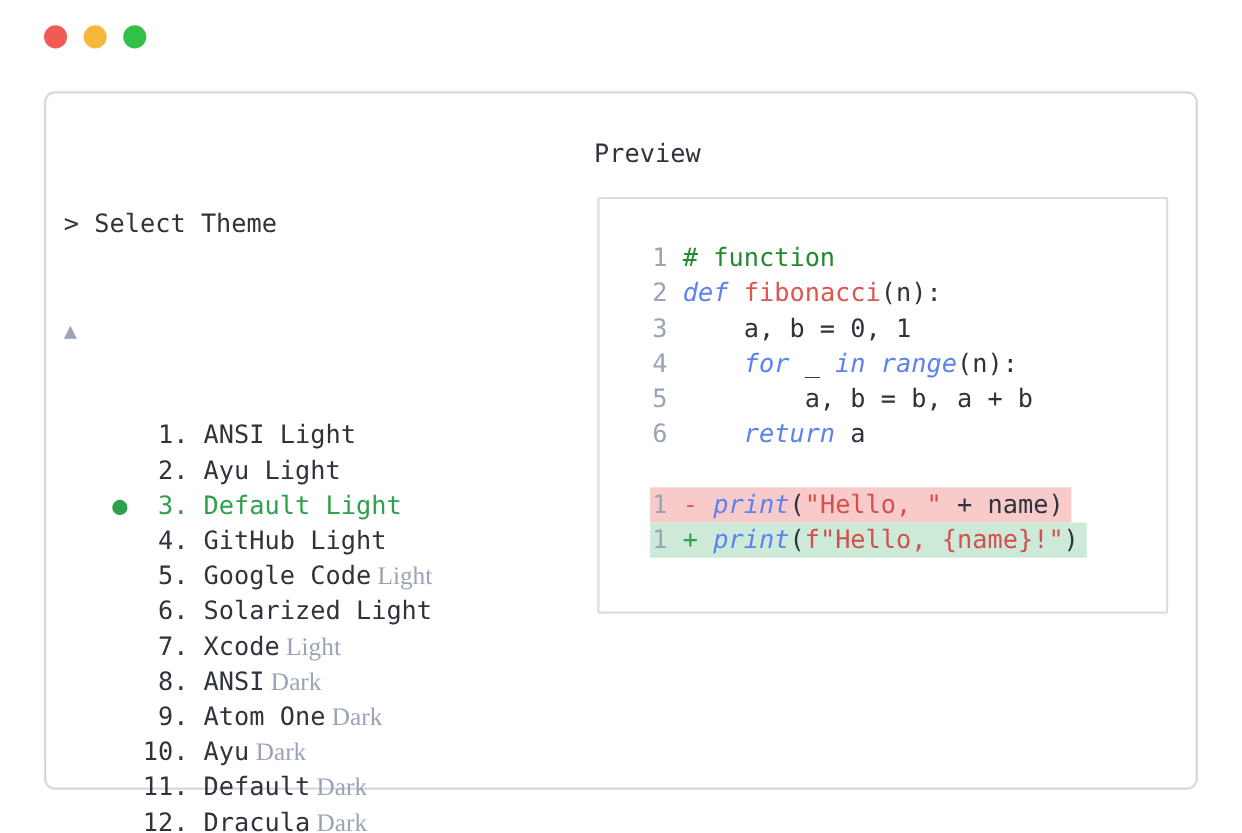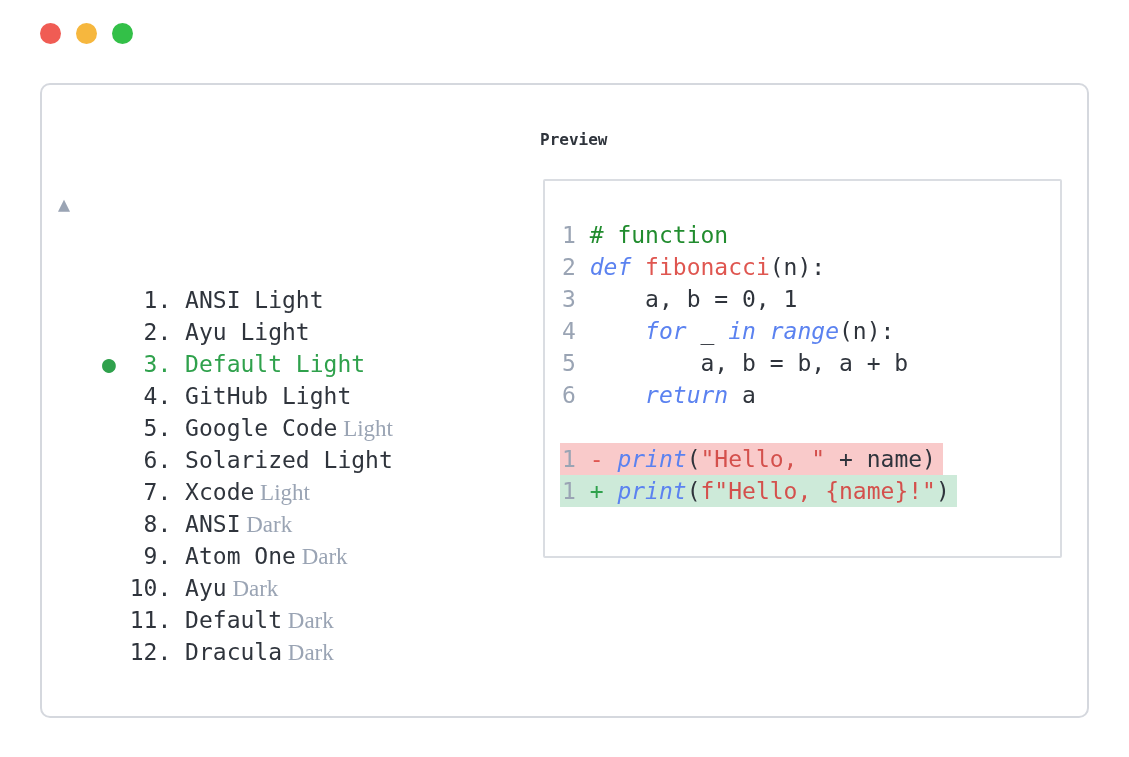--- a/index.html
+++ b/index.html
@@ -25,28 +25,28 @@
             white-space:pre;color:var(--text);}
   .prompt-line{color:var(--text);}
   .scroll-up{color:var(--muted);font-size:20px;}
   .theme-list{list-style:none;margin:0;padding:0;}
   .trow{height:32px;white-space:pre;margin-left:44px;}
   .trow .bullet{color:var(--selected-green);}
   .trow .tnum,.trow .tname{color:var(--text);}
   .trow .tmuted{color:var(--muted);font-family:Liberation Serif, serif;}
   .trow.sel .tnum,.trow.sel .tname{color:var(--selected-green);}
 
-  .preview-label{position:absolute;left:498px;top:39px;font-size:16px;
-                 line-height:32px;color:var(--text);font-weight:bold;}
+  .preview-label{position:absolute;left:498px;top:39px;font-size:23px;
+                 line-height:32px;color:var(--text);}
   .preview-box{position:absolute;left:501px;top:94px;width:519px;height:379px;
                box-sizing:border-box;border:2px solid var(--preview-border);
                border-radius:2px;background:#fff;}
   .code{position:absolute;left:17px;top:38px;font-size:23px;line-height:32px;
         white-space:pre;color:var(--text);}
-  .cline{height:32px;}
+  .cline{height:32px;margin-left:31px;}
   .gap{height:32px;}
   .ln{color:var(--muted);}
   .tok-plain{color:var(--text);}
   .tok-comment{color:var(--comment-green);}
   .tok-keyword{color:var(--keyword-blue);font-style:italic;}
   .tok-func{color:var(--function-red);}
   .tok-string{color:var(--string-red);}
   .sign-del{color:var(--function-red);}
   .sign-add{color:var(--diff-plus-green);}
   .pill{display:inline-block;line-height:32px;padding:0 7px 0 2px;margin-left:-2px;}
@@ -60,20 +60,21 @@
 
   <div class="traffic-lights">
     <span class="light" style="background: rgb(240, 92, 84);"></span>
     <span class="light" style="background: rgb(246, 183, 62);"></span>
     <span class="light" style="background: rgb(51, 192, 72);"></span>
   </div>
 
   <div class="panel">
 
     <div class="left-col">
+      <div class="prompt-line">&gt; Select Theme</div>
       <div class="scroll-up">▲</div>
       <ul class="theme-list"><li class="trow"><span class="bullet off">  </span><span class="tnum"> 1. </span><span class="tname">ANSI Light</span></li><li class="trow"><span class="bullet off">  </span><span class="tnum"> 2. </span><span class="tname">Ayu Light</span></li><li class="trow sel"><span class="bullet">● </span><span class="tnum"> 3. </span><span class="tname">Default Light</span></li><li class="trow"><span class="bullet off">  </span><span class="tnum"> 4. </span><span class="tname">GitHub Light</span></li><li class="trow"><span class="bullet off">  </span><span class="tnum"> 5. </span><span class="tname">Google Code</span><span class="tmuted"> Light</span></li><li class="trow"><span class="bullet off">  </span><span class="tnum"> 6. </span><span class="tname">Solarized Light</span></li><li class="trow"><span class="bullet off">  </span><span class="tnum"> 7. </span><span class="tname">Xcode</span><span class="tmuted"> Light</span></li><li class="trow"><span class="bullet off">  </span><span class="tnum"> 8. </span><span class="tname">ANSI</span><span class="tmuted"> Dark</span></li><li class="trow"><span class="bullet off">  </span><span class="tnum"> 9. </span><span class="tname">Atom One</span><span class="tmuted"> Dark</span></li><li class="trow"><span class="bullet off">  </span><span class="tnum">10. </span><span class="tname">Ayu</span><span class="tmuted"> Dark</span></li><li class="trow"><span class="bullet off">  </span><span class="tnum">11. </span><span class="tname">Default</span><span class="tmuted"> Dark</span></li><li class="trow"><span class="bullet off">  </span><span class="tnum">12. </span><span class="tname">Dracula</span><span class="tmuted"> Dark</span></li></ul>
       
       
     </div>
 
     <div class="preview-label">Preview</div>
 
     <div class="preview-box">
       <div class="code"><div class="cline"><span class="ln">1 </span><span class="tok-comment"># function</span></div><div class="cline"><span class="ln">2 </span><span class="tok-keyword">def</span><span class="tok-plain"> </span><span class="tok-func">fibonacci</span><span class="tok-plain">(n):</span></div><div class="cline"><span class="ln">3 </span><span class="tok-plain">    a, b = 0, 1</span></div><div class="cline"><span class="ln">4 </span><span class="tok-plain">    </span><span class="tok-keyword">for</span><span class="tok-plain"> _ </span><span class="tok-keyword">in</span><span class="tok-plain"> </span><span class="tok-keyword">range</span><span class="tok-plain">(n):</span></div><div class="cline"><span class="ln">5 </span><span class="tok-plain">        a, b = b, a + b</span></div><div class="cline"><span class="ln">6 </span><span class="tok-plain">    </span><span class="tok-keyword">return</span><span class="tok-plain"> a</span></div><div class="gap"></div><div class="cline"><span class="pill removed"><span class="ln">1 </span><span class="sign-del">- </span><span class="tok-keyword">print</span><span class="tok-plain">(</span><span class="tok-string">"Hello, "</span><span class="tok-plain"> + name)</span></span></div><div class="cline"><span class="pill added"><span class="ln">1 </span><span class="sign-add">+ </span><span class="tok-keyword">print</span><span class="tok-plain">(</span><span class="tok-string">f"Hello, {name}!"</span><span class="tok-plain">)</span></span></div></div>

